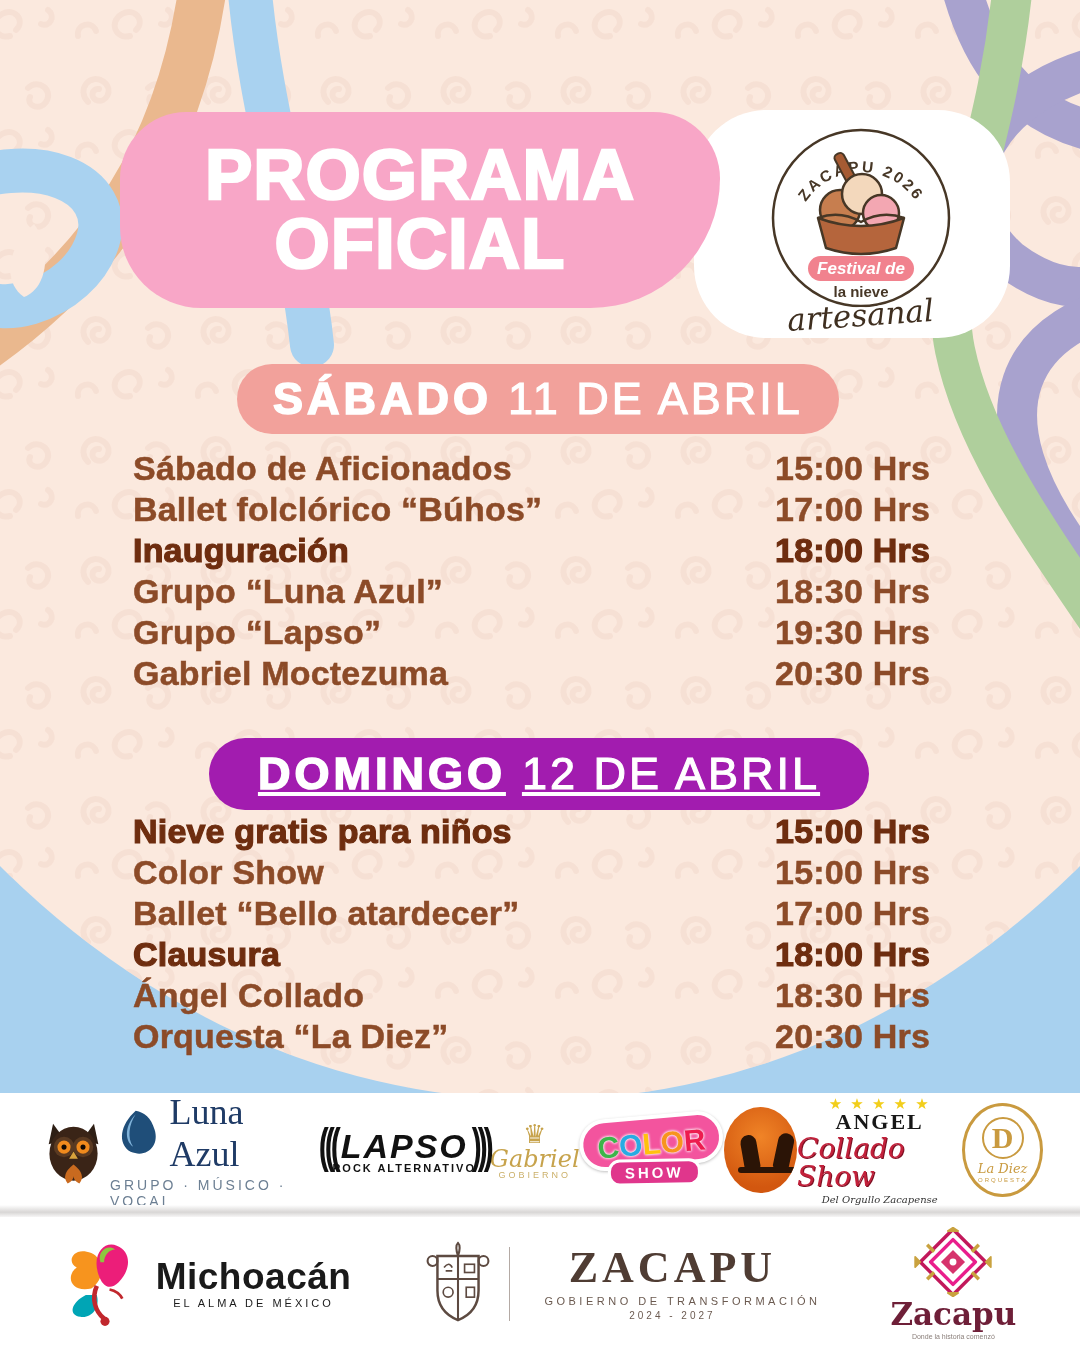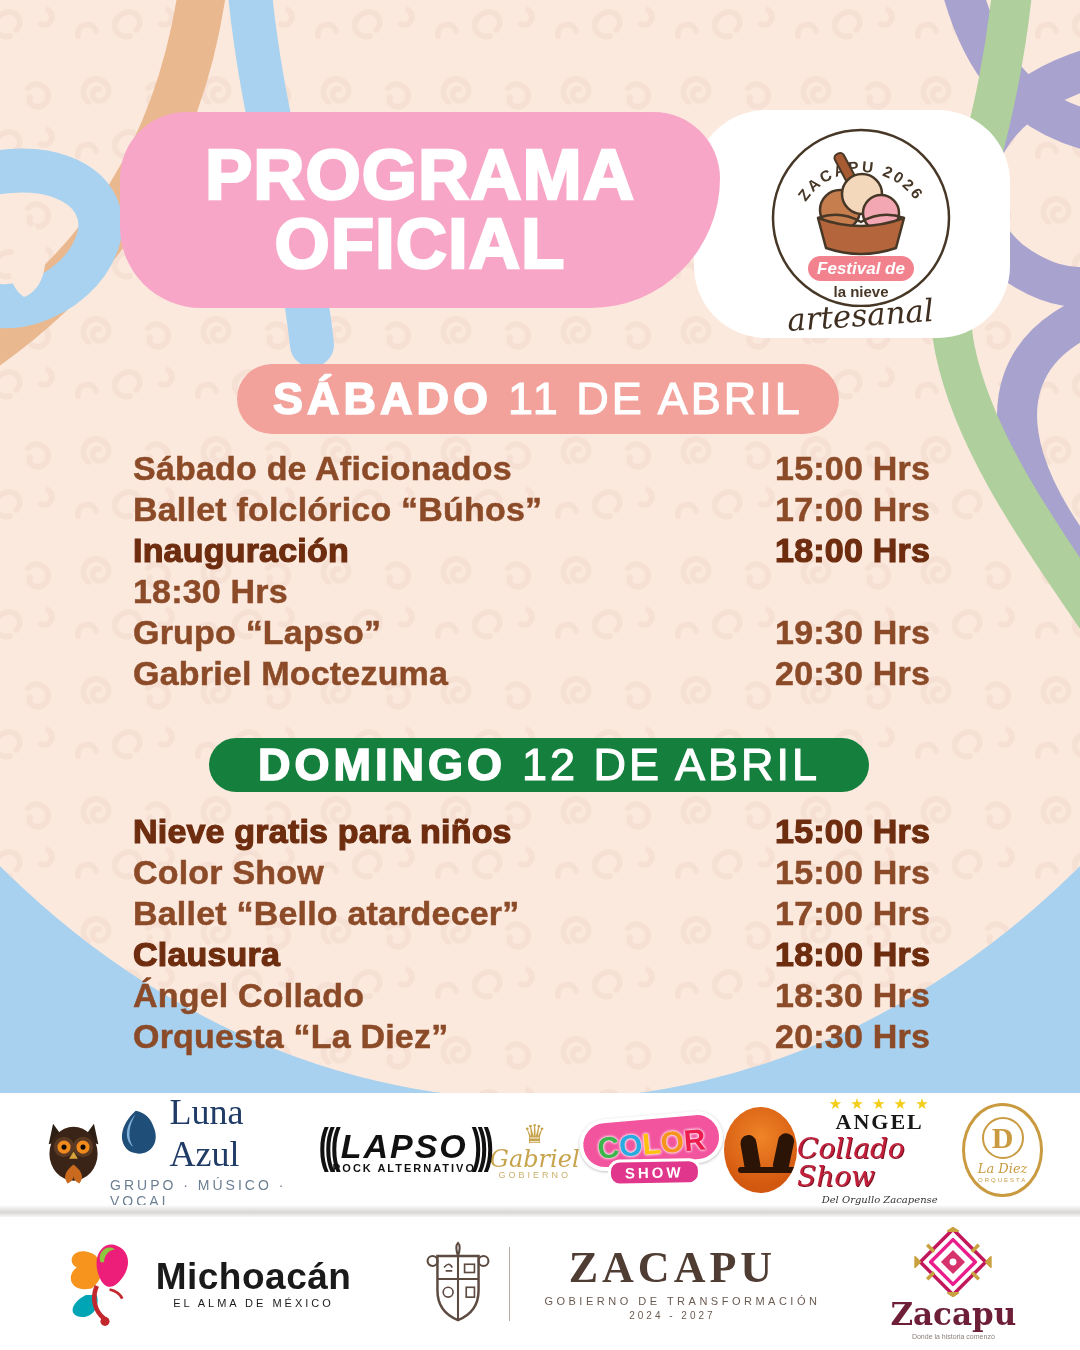--- a/index.html
+++ b/index.html
@@ -33,21 +33,21 @@
     background:#fff;border-radius:72px;
   }
   .badge{position:absolute;left:752px;top:118px;width:218px;height:232px;}
 
   
   .day-pill{
     position:absolute;border-radius:46px;color:#fff;display:flex;align-items:center;
     justify-content:center;gap:16px;white-space:nowrap;
   }
   .pill-sat{left:237px;top:364px;width:602px;height:70px;background:#F2A19B;}
-  .pill-sun{left:209px;top:738px;width:660px;height:54px;background:#15803d;}
+  .pill-sun{left:209px;top:738px;width:660px;height:72px;background:#a21caf;text-decoration:underline;}
   .day-pill .day{font-size:45px;font-weight:800;letter-spacing:4px;-webkit-text-stroke:1.6px #fff;}
   .day-pill .date{font-size:45px;font-weight:400;letter-spacing:3px;-webkit-text-stroke:1.1px #fff;}
 
   
   .list{position:absolute;left:133px;width:797px;}
   .list-sat{top:449px;}
   .list-sun{top:812px;}
   .row{display:flex;justify-content:space-between;align-items:baseline;height:41px;}
   .row .ev,.row .tm{
     color:#8C4B28;font-size:34px;font-weight:700;letter-spacing:.2px;
@@ -196,20 +196,21 @@
       </div>
     <div class="row">
         <span class="ev">Ballet folclórico “Búhos”</span>
         <span class="tm">17:00 Hrs</span>
       </div>
     <div class="row bold">
         <span class="ev">Inauguración</span>
         <span class="tm">18:00 Hrs</span>
       </div>
     <div class="row">
+        <span class="ev">Grupo “Luna Azul”</span>
         <span class="tm">18:30 Hrs</span>
       </div>
     <div class="row">
         <span class="ev">Grupo “Lapso”</span>
         <span class="tm">19:30 Hrs</span>
       </div>
     <div class="row">
         <span class="ev">Gabriel Moctezuma</span>
         <span class="tm">20:30 Hrs</span>
       </div>

